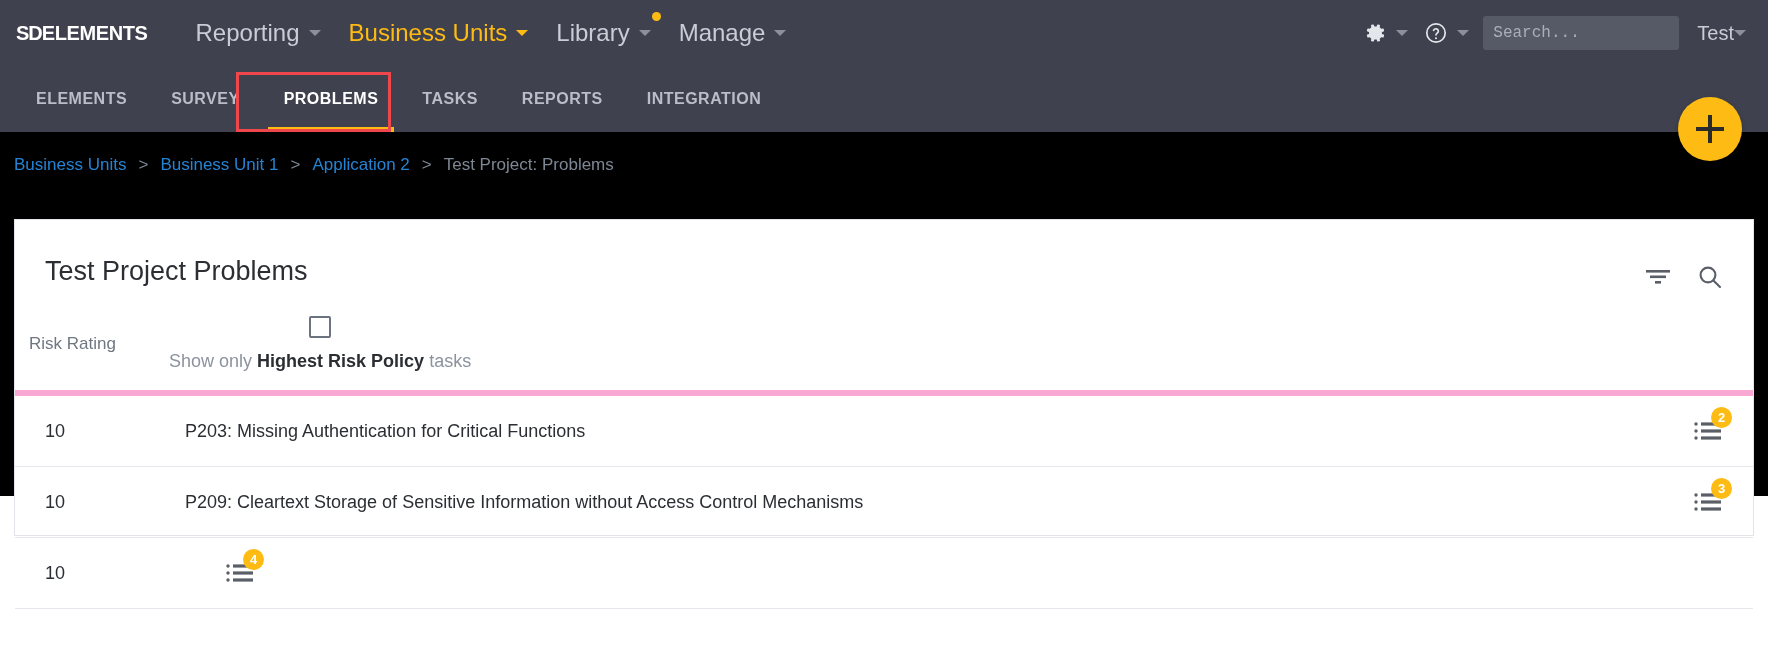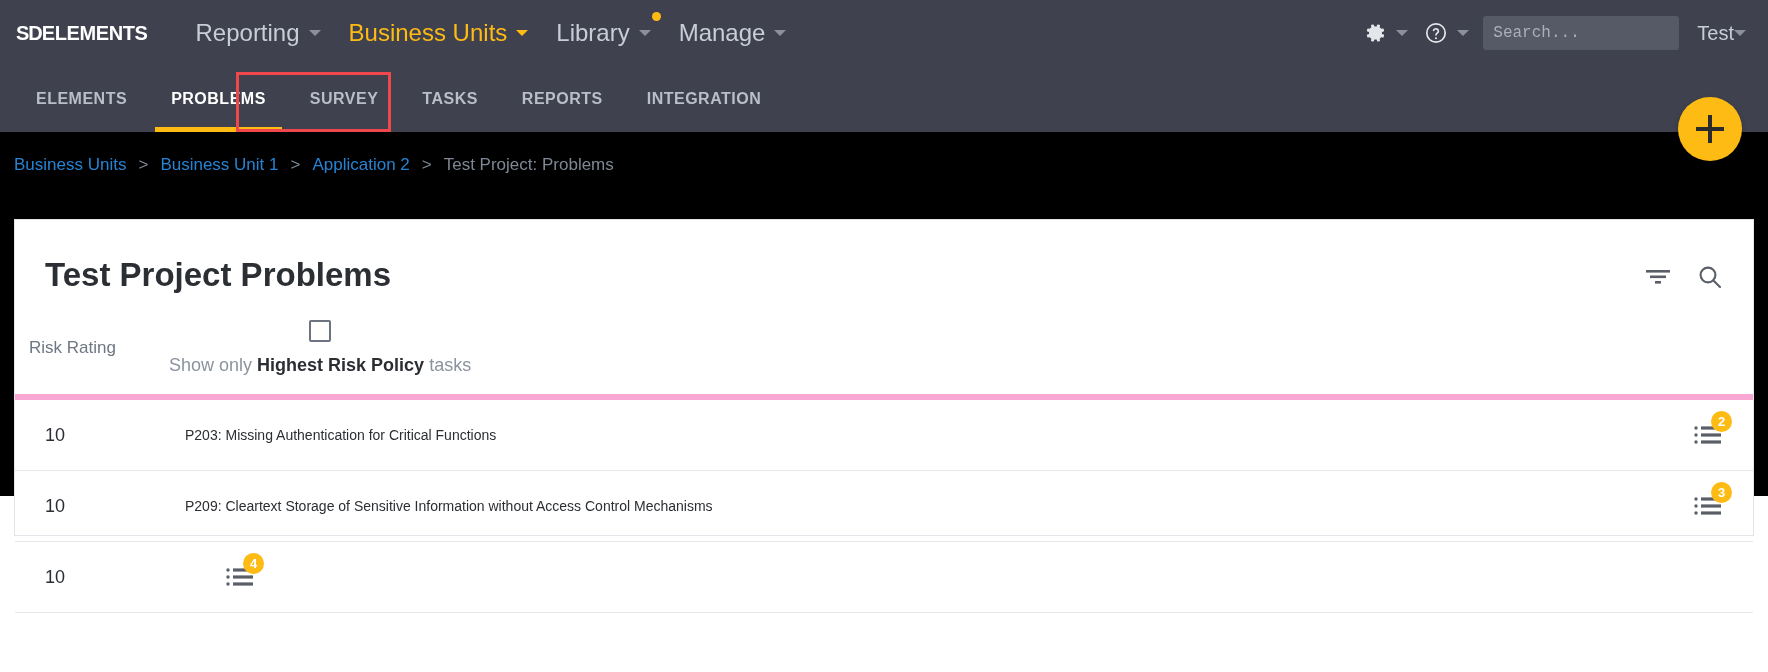--- a/index.html
+++ b/index.html
@@ -96,21 +96,21 @@
 
   
   .card {
     position: absolute; left: 14px; right: 14px; top: 219px; bottom: -40px;
     background: #ffffff; border: 1px solid #e2e6ea;
   }
   .card-head {
     display: flex; align-items: flex-start; justify-content: space-between;
     padding: 36px 30px 0 30px;
   }
-  .card-title { font-size: 33px; color: #2b2e33; font-weight: bold; }
+  .card-title { font-size: 27px; color: #2b2e33; font-weight: normal; }
   .head-icons { display: flex; align-items: center; gap: 26px; padding-top: 8px; }
   .ico { cursor: pointer; display: block; }
 
   
   .thead {
     display: flex; align-items: center; padding: 26px 30px 18px 14px;
     border-bottom: 6px solid #f9a8d4;
   }
   .th { color: #6f7782; font-size: 17px; }
   .th-risk { width: 140px; }
@@ -121,21 +121,21 @@
     border-radius: 2px; display: block;
   }
   .chk-label { font-size: 18px; color: #8c939e; white-space: nowrap; }
   .chk-label b { color: #2b2e33; font-weight: bold; }
 
   .row {
     display: flex; align-items: center; padding: 0 30px; height: 71px;
     border-bottom: 1px solid #e4e7eb;
   }
   .cell-risk { width: 140px; font-size: 18px; color: #2b2e33; }
-  .cell-problem { flex: 1; font-size: 14px; color: #2b2e33; }
+  .cell-problem { flex: 1; font-size: 18px; color: #2b2e33; }
   .cell-actions { width: 70px; display: flex; justify-content: flex-end; position: relative; }
   .listicon-wrap { position: relative; width: 30px; height: 26px; cursor: pointer; }
   .countbadge {
     position: absolute; top: -11px; right: -9px; width: 21px; height: 21px;
     border-radius: 50%; background: #fdbb13; color: #ffffff;
     font-size: 13px; font-weight: bold; display: flex;
     align-items: center; justify-content: center;
   }
 </style>
 </head>
@@ -193,25 +193,25 @@
         <span>Test</span>
         <span class="caret"></span>
       </div>
     </div>
   </div>
 
   <div class="subnav">
     <div class="tab">
       <span>ELEMENTS</span>
     </div>
+    <div class="tab">
+      <span>SURVEY</span>
+    </div>
     <div class="tab active">
       <span>PROBLEMS</span>
-    </div>
-    <div class="tab">
-      <span>SURVEY</span>
     </div>
     <div class="tab">
       <span>TASKS</span>
     </div>
     <div class="tab">
       <span>REPORTS</span>
     </div>
     <div class="tab">
       <span>INTEGRATION</span>
     </div>

